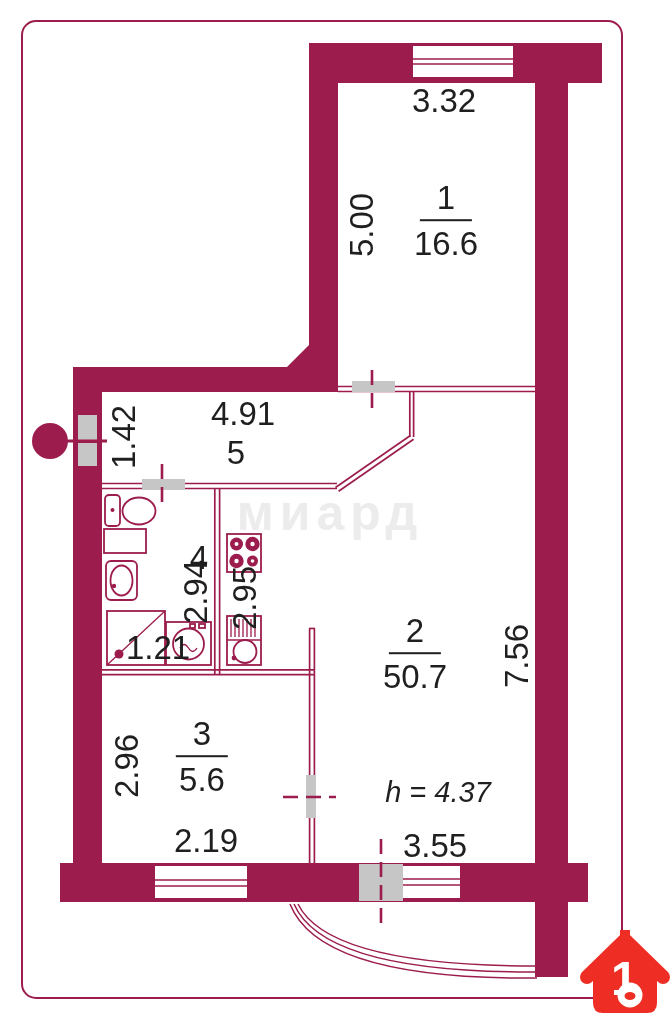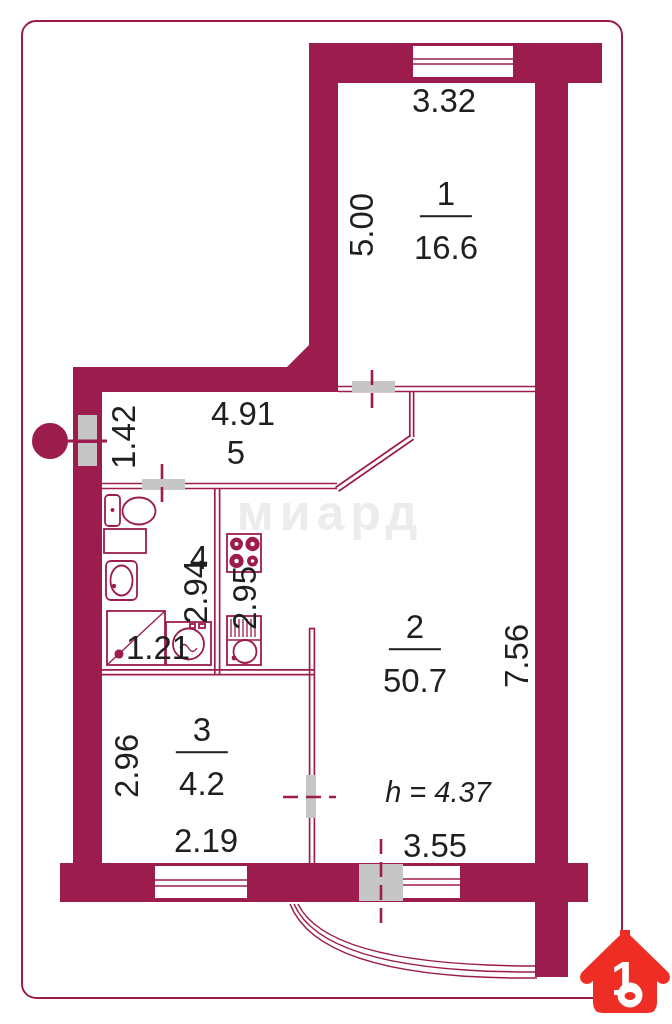--- a/index.html
+++ b/index.html
@@ -31,21 +31,21 @@
   }
   .lbl.rot{transform:translate(-50%,-50%) rotate(-90deg);}
   .lbl.italic{font-style:italic;font-size:29px;}
   .room-label{
     position:absolute;transform:translate(-50%,-50%);text-align:center;color:var(--text);
   }
   .room-label .rnum{
     display:inline-block;font-size:33px;line-height:1.05;padding:0 17px 3px 17px;
     border-bottom:2.5px solid var(--text);
   }
-  .room-label .rarea{font-size:33px;line-height:1.15;padding-top:12px;}
+  .room-label .rarea{font-size:33px;line-height:1.15;padding-top:4px;}
   .watermark{
     position:absolute;left:330px;top:513px;transform:translate(-50%,-50%);
     font-size:50px;font-weight:700;letter-spacing:6px;color:var(--watermark);
     user-select:none;
   }
 </style>
 </head>
 <body>
 
 <div class="stage">
@@ -212,21 +212,21 @@
   <div class="lbl" style="left:158px;top:647px">1.21</div>
 
   <div class="room-label" style="left:415px;top:655px">
     <div class="rnum">2</div>
     <div class="rarea">50.7</div>
   </div>
   <div class="lbl rot" style="left:516px;top:656px">7.56</div>
 
   <div class="room-label" style="left:202px;top:758px">
     <div class="rnum">3</div>
-    <div class="rarea">4.2</div>
+    <div class="rarea">5.6</div>
   </div>
   <div class="lbl rot" style="left:126px;top:766px">2.96</div>
   <div class="lbl" style="left:206px;top:840px">2.19</div>
 
   <div class="lbl italic" style="left:438px;top:792px">h = 4.37</div>
   <div class="lbl" style="left:435px;top:845px">3.55</div>
 
 </div>
 
 </body></html>

